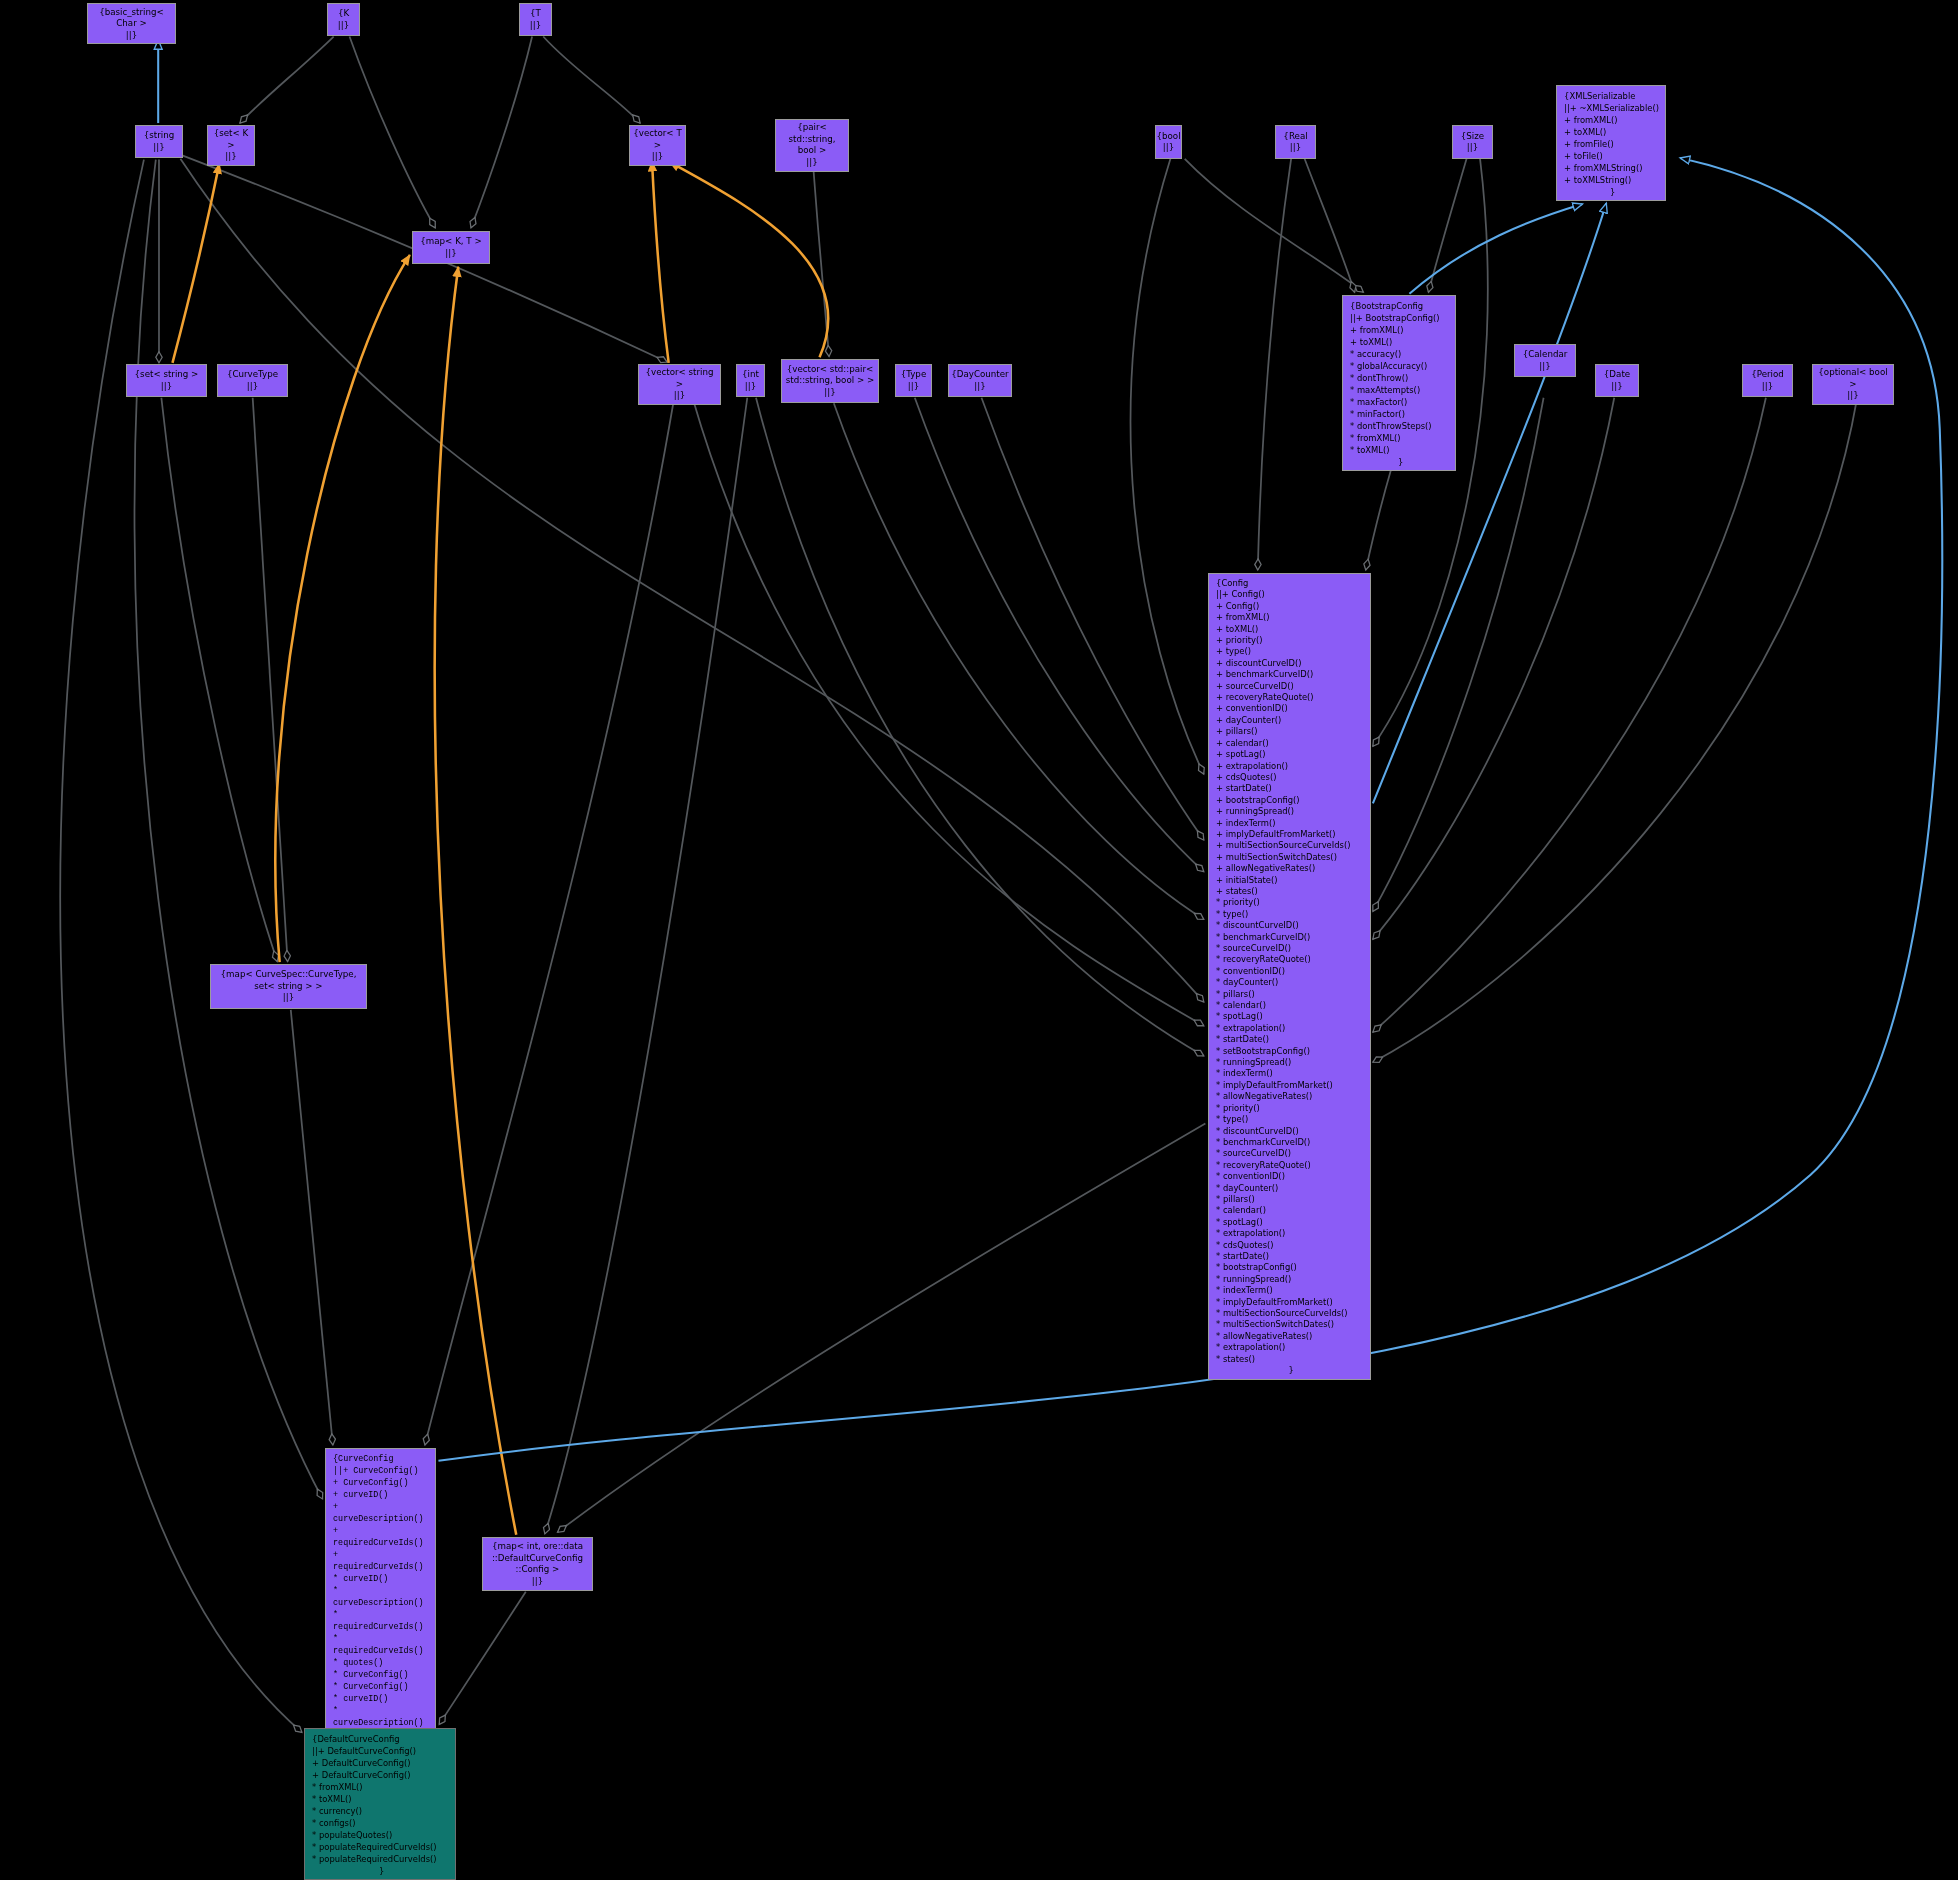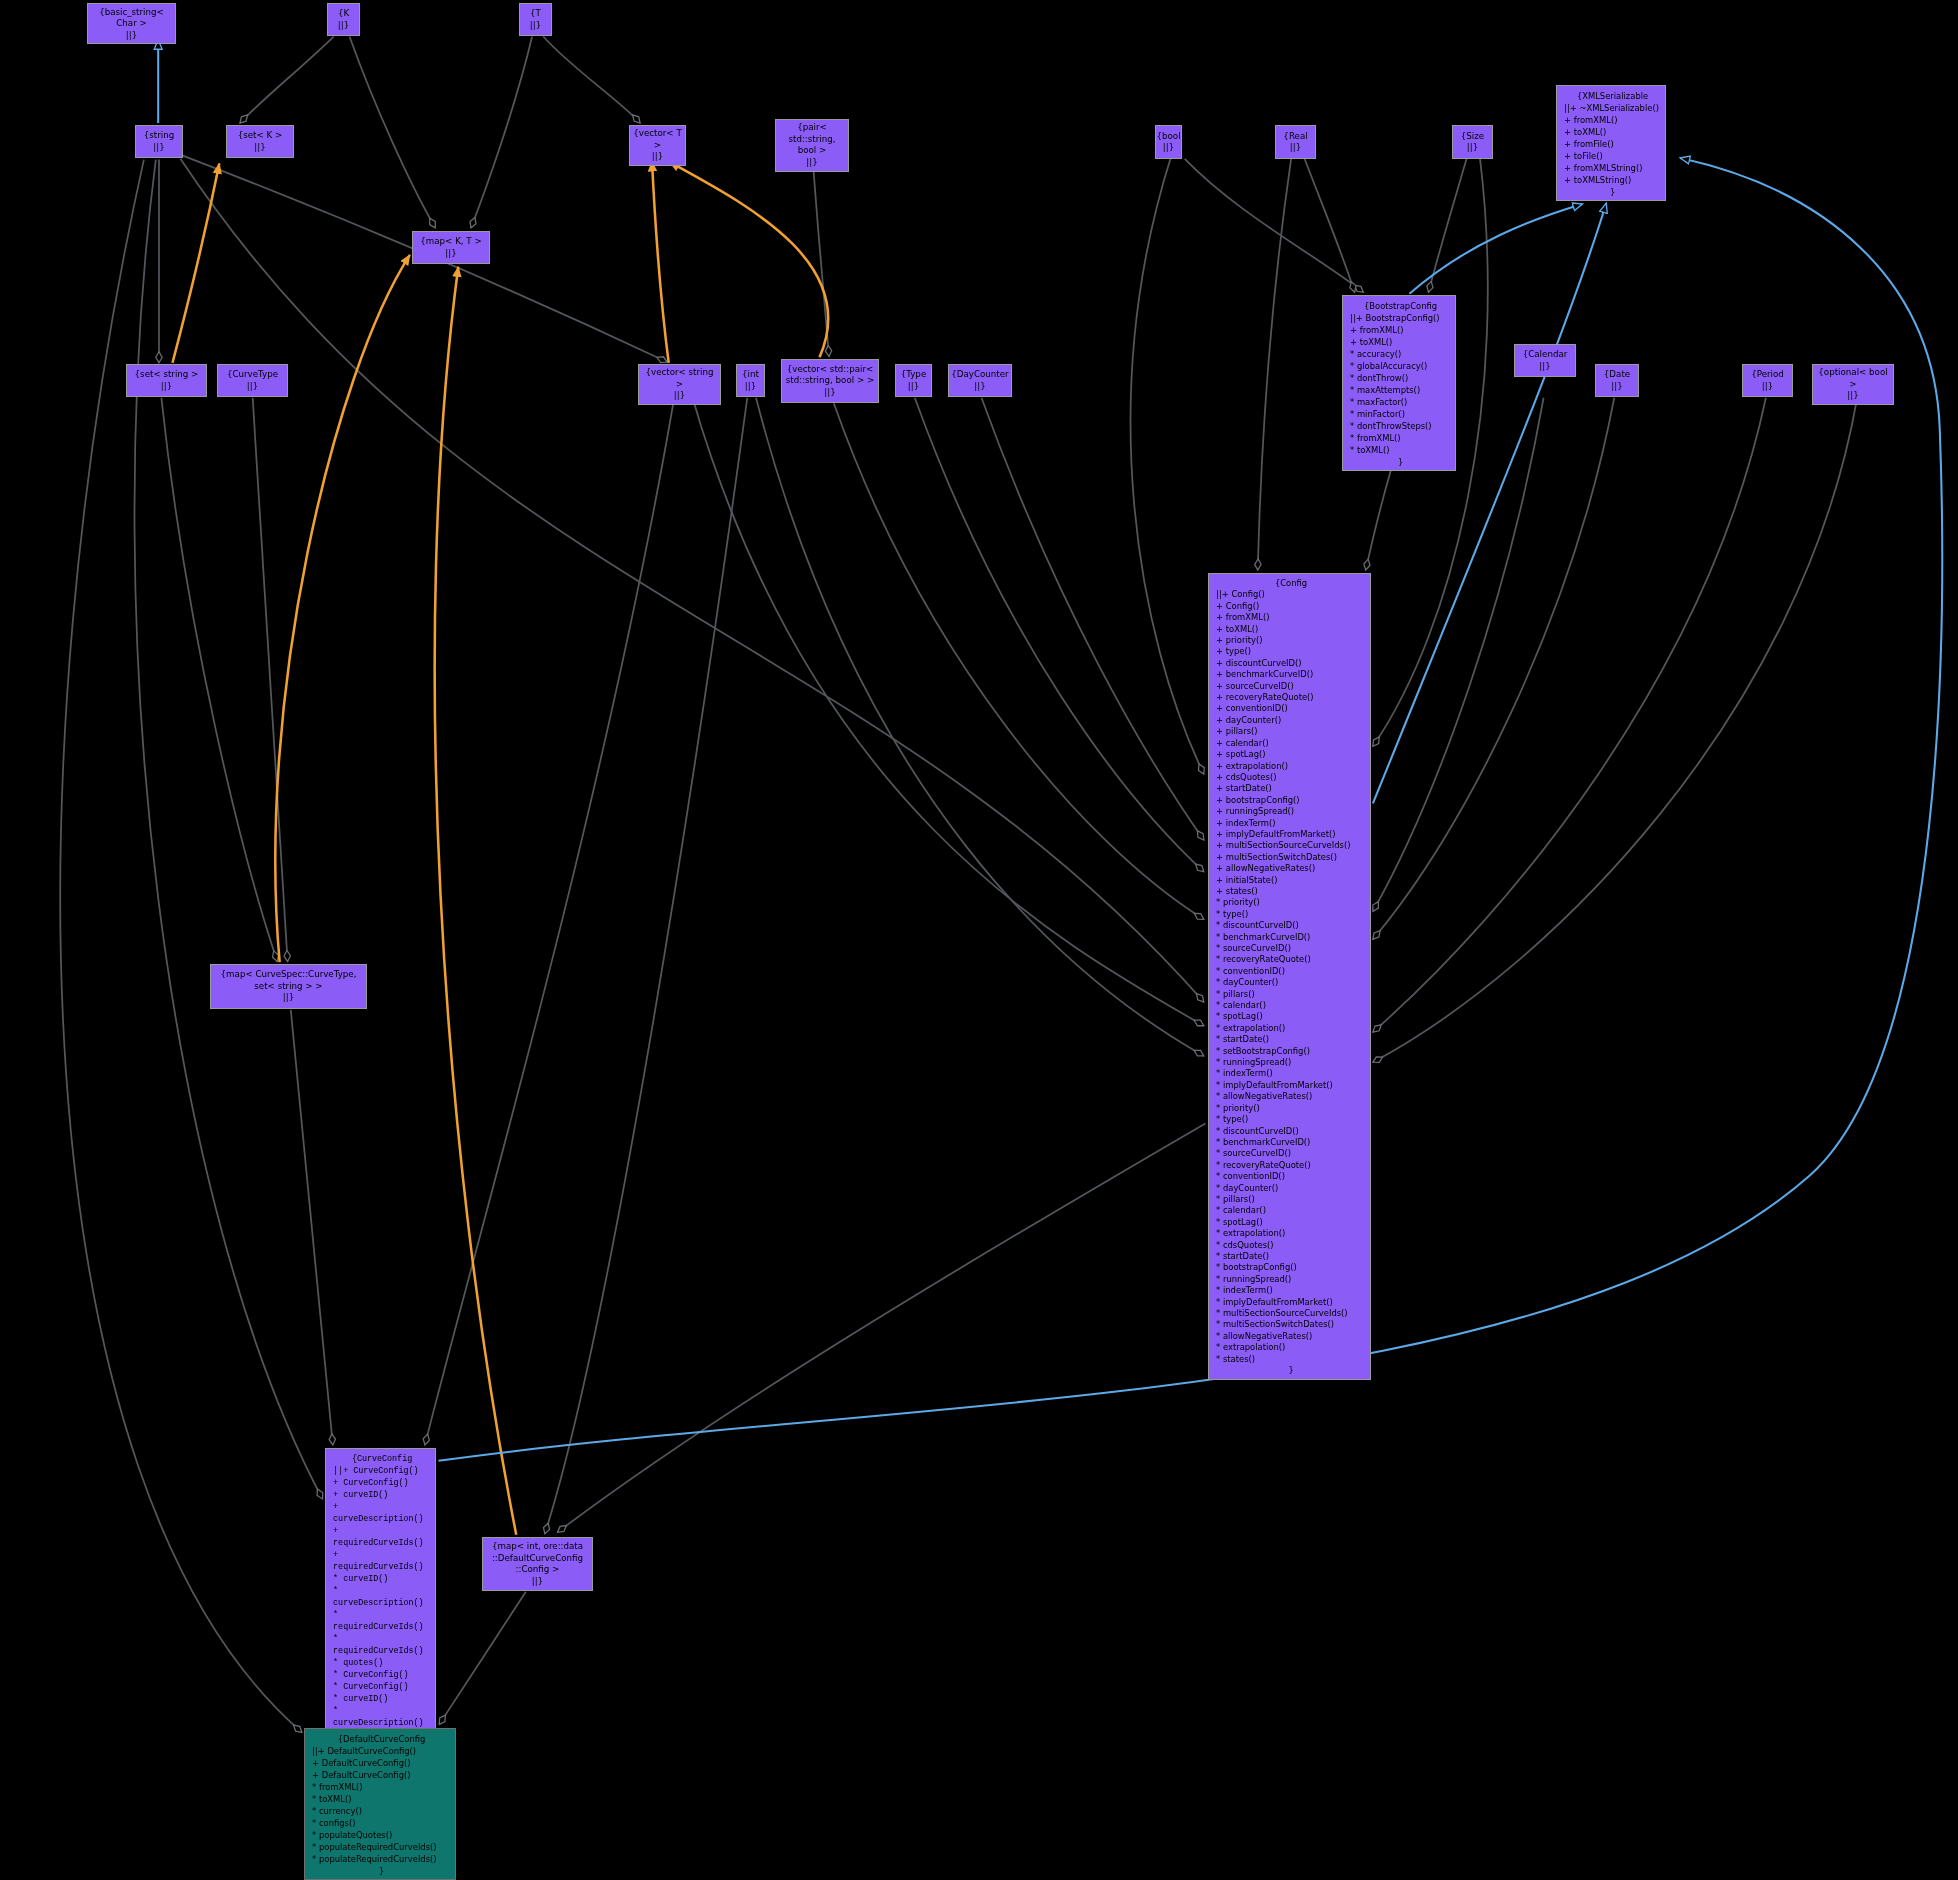--- a/index.html
+++ b/index.html
@@ -3,21 +3,21 @@
 <meta charset="utf-8">
 <style>
   html,body{margin:0;padding:0;background:#000;}
   .canvas{position:relative;width:1959px;height:1880px;background:#000;overflow:hidden;
           font-family:"DejaVu Sans","Liberation Sans",sans-serif;}
   svg.edges{position:absolute;left:0;top:0;width:1959px;height:1880px;}
   .node{position:absolute;background:#8b5cf6;border:1.6px solid #9c9c9c;color:#000;box-sizing:border-box;}
   .node.simple{display:flex;align-items:center;justify-content:center;text-align:center;
                font-size:8.7px;line-height:11.5px;padding:2.4px 3.2px;}
   .node.cls{font-size:8.4px;line-height:12px;padding:4px 4px 2.4px 7.1px;}
-  .node.cls .title{text-align:center;}
+  .node.cls .title{text-align:left;}
   .node.cls .brace{text-align:center;}
   .node.cls.dense{line-height:11.4px;}
   .node.cls.tight{line-height:12px;font-family:Liberation Mono, monospace;}
   .node.gray{background:#0f766e;border-color:#707070;}
 </style>
 </head>
 <body>
 
 <div class="canvas">
 
@@ -104,21 +104,21 @@
         <div>{T</div>
         <div>||}</div>
       </div>
     </div>
   <div class="node simple" style="left:135px;top:125px;width:48px;min-height:33px">
       <div>
         <div>{string</div>
         <div>||}</div>
       </div>
     </div>
-  <div class="node simple" style="left:226px;top:125px;width:68px;min-height:33px">
+  <div class="node simple" style="left:207px;top:125px;width:48px;min-height:33px">
       <div>
         <div>{set&lt; K &gt;</div>
         <div>||}</div>
       </div>
     </div>
   <div class="node simple" style="left:629px;top:125px;width:57px;min-height:33px">
       <div>
         <div>{vector&lt; T &gt;</div>
         <div>||}</div>
       </div>

